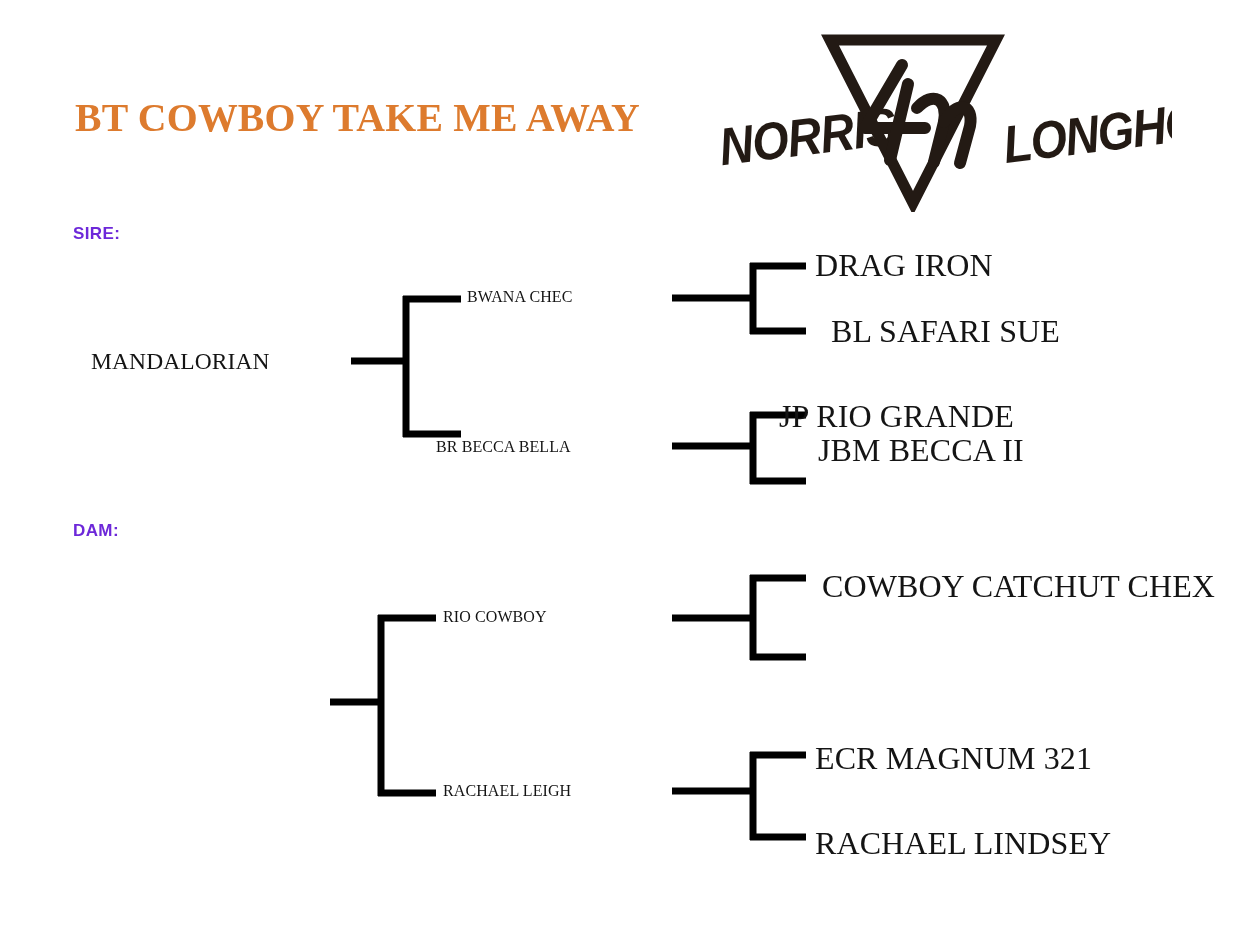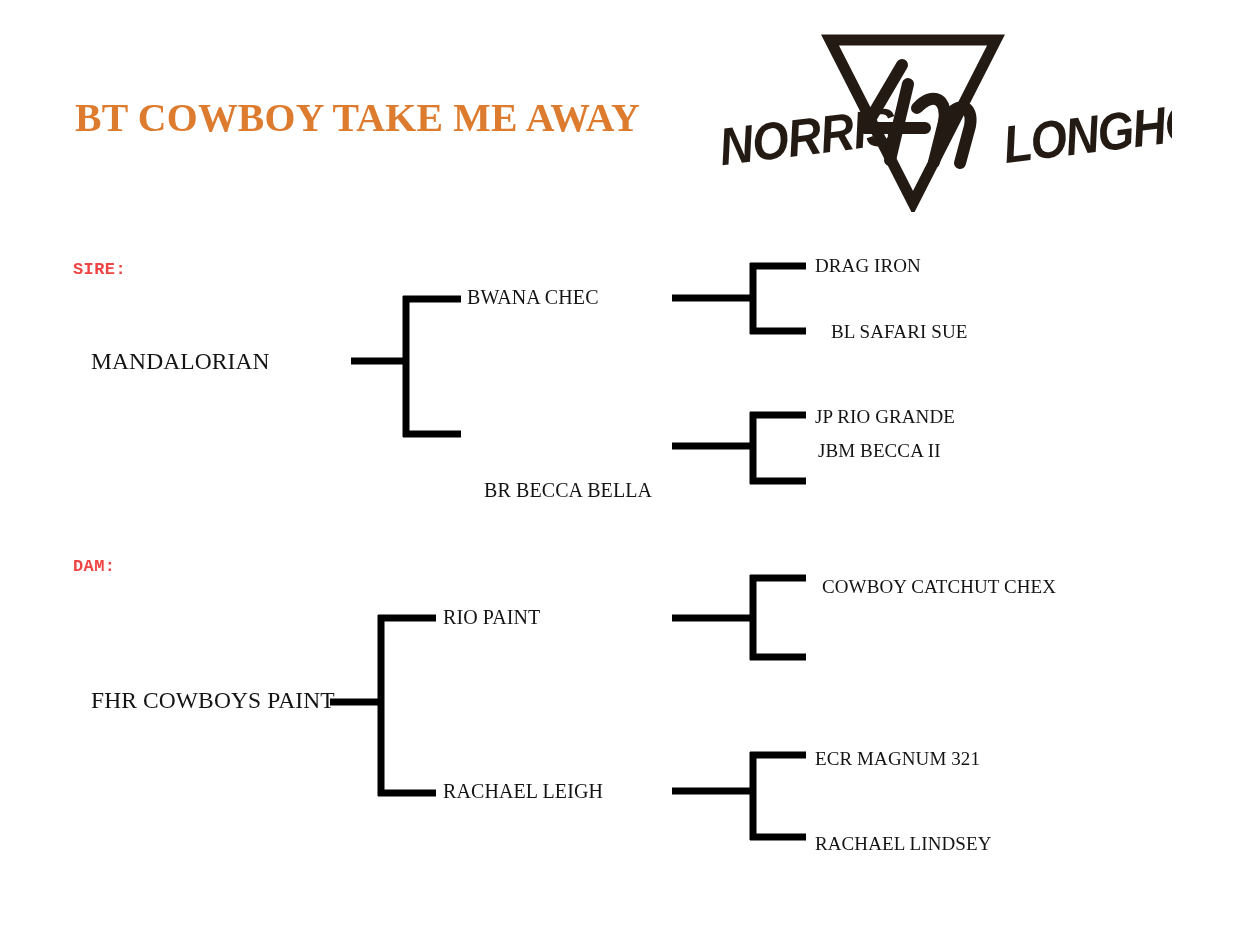--- a/index.html
+++ b/index.html
@@ -42,26 +42,25 @@
     left: 712px;
     top: 22px;
     width: 460px;
     height: 190px;
   }
   #ranch-logo svg { display: block; }
 
   
   .section-label {
     position: absolute;
-    font-family: Liberation Mono, monospace;
+    font-family: Liberation Sans, sans-serif;
     font-weight: bold;
     font-size: 17px;
     letter-spacing: 0.4px;
-    color: #ef4444;
-    margin-top: 36px;
+    color: #6d28d9;
   }
   #sire-label { left: 73px; top: 224px; }
   #dam-label  { left: 73px; top: 521px; }
 
   
   #pedigree {
     position: absolute;
     left: 0; top: 0;
     width: 1240px;
     height: 930px;
@@ -75,22 +74,22 @@
     position: absolute;
     font-family: "Liberation Serif", "DejaVu Serif", serif;
     font-size: 23.5px;
     line-height: 1;
     letter-spacing: 0.1px;
     color: #141414;
     white-space: nowrap;
     transform: translateY(-50%);
   }
   .name.gen0 { font-size: 23.5px; margin-left: 19px; }
-  .name.gen1 { font-size: 20px; }
-  .name.gen2 { font-size: 19px; }
+  .name.gen1 { font-size: 16px; }
+  .name.gen2 { font-size: 32px; }
 </style>
 </head>
 <body>
 
 <div id="header">
 
   <div id="animal-title">BT COWBOY TAKE ME AWAY</div>
 
   <div id="ranch-logo">
     <svg width="460" height="190" viewBox="0 0 460 190" xmlns="http://www.w3.org/2000/svg">
@@ -154,33 +153,32 @@
       <line x1="753" y1="752" x2="753" y2="840"></line>
       <line x1="750" y1="755" x2="806" y2="755"></line>
       <line x1="750" y1="837" x2="806" y2="837"></line>
     </g>
   </svg>
 
   <div class="name gen0" style="left:72px;  top:362px;">MANDALORIAN</div>
 
   <div class="name gen1" style="left:467px; top:297px;">BWANA CHEC</div>
 
-  <div class="name gen1" style="left:484px; top:447px;margin-top:43px;">BR BECCA BELLA</div>
+  <div class="name gen1" style="left:436px; top:447px;">BR BECCA BELLA</div>
 
   <div class="name gen2" style="left:815px; top:265px;">DRAG IRON</div>
 
   <div class="name gen2" style="left:818px; top:331px;margin-left:13px;">BL SAFARI SUE</div>
 
-  <div class="name gen2" style="left:815px; top:416px;">JP RIO GRANDE</div>
+  <div class="name gen2" style="left:779px; top:416px;">JP RIO GRANDE</div>
 
   <div class="name gen2" style="left:818px; top:450px;">JBM BECCA II</div>
 
-  <div class="name gen0" style="left:72px;  top:701px;">FHR COWBOYS PAINT</div>
 
-  <div class="name gen1" style="left:443px; top:617px;">RIO PAINT</div>
+  <div class="name gen1" style="left:443px; top:617px;">RIO COWBOY</div>
 
   <div class="name gen1" style="left:443px; top:791px;">RACHAEL LEIGH</div>
 
   <div class="name gen2" style="left:815px; top:586px;margin-left:7px;">COWBOY CATCHUT CHEX</div>
 
 
   <div class="name gen2" style="left:815px; top:758px;">ECR MAGNUM 321</div>
 
   <div class="name gen2" style="left:815px; top:843px;">RACHAEL LINDSEY</div>
 </div>

